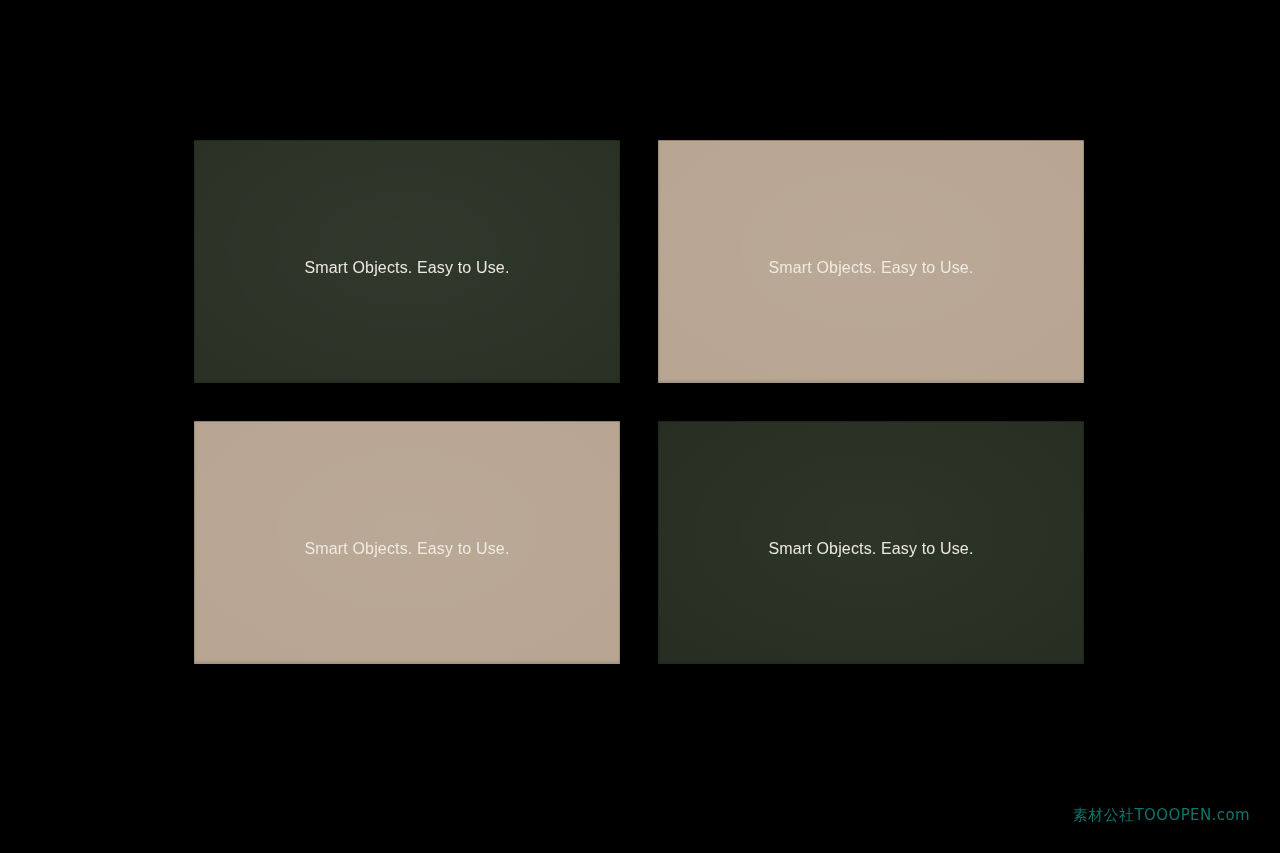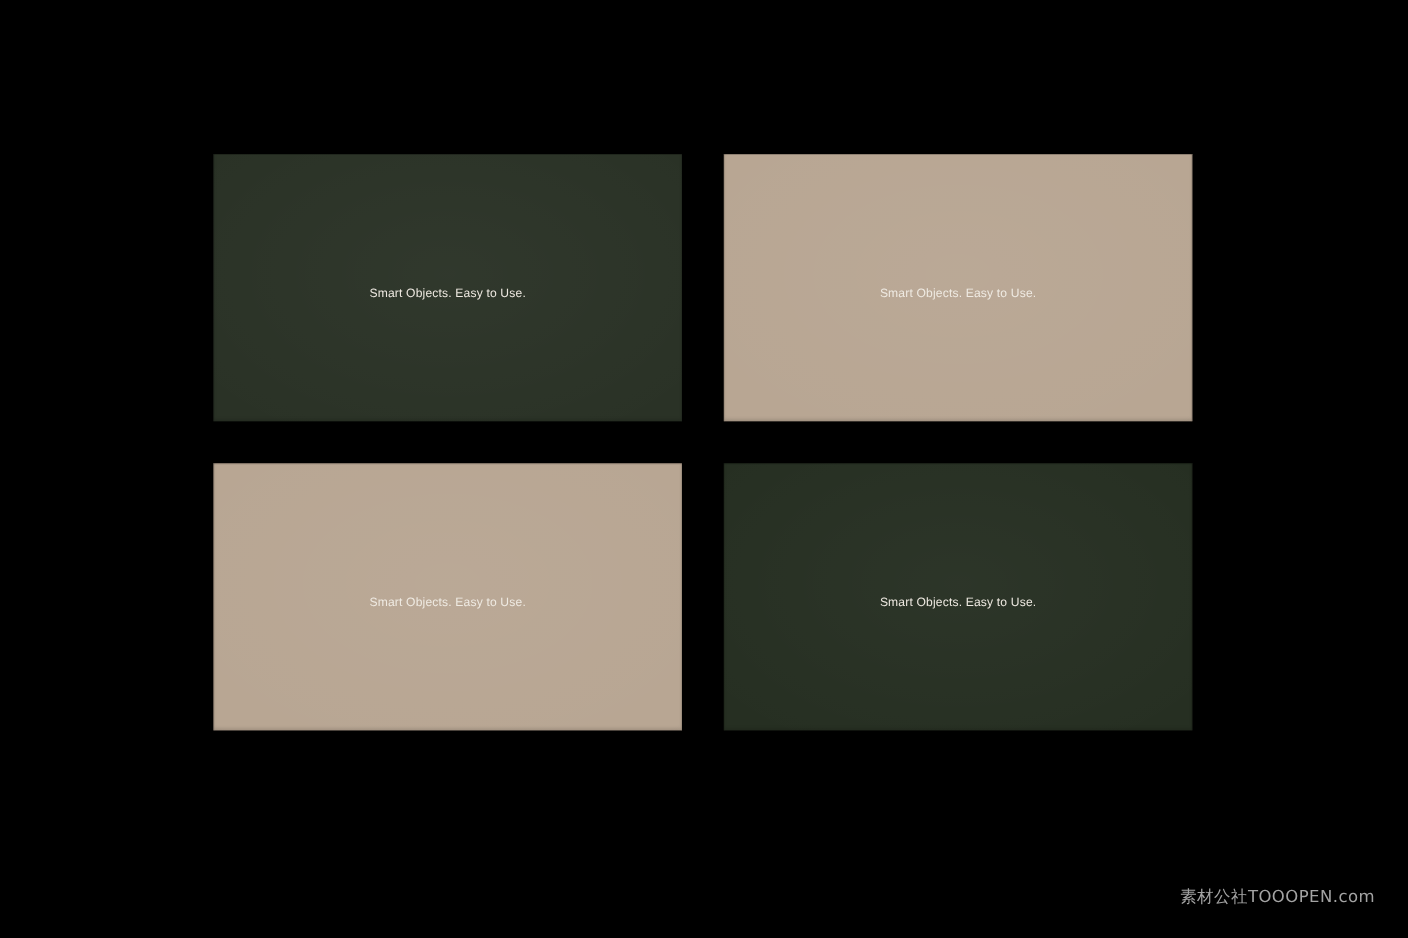--- a/index.html
+++ b/index.html
@@ -71,36 +71,36 @@
     box-shadow:
       inset 0 1px 0 rgba(0,0,0,0.22),
       inset 0 -2px 3px rgba(0,0,0,0.13),
       inset 1px 0 0 rgba(0,0,0,0.10),
       inset -1px 0 0 rgba(0,0,0,0.10);
   }
 
   .mockup-caption {
     position: relative;
     z-index: 2;
-    font-size: 11px;
+    font-size: 16px;
     line-height: 1;
     letter-spacing: 0.15px;
     white-space: nowrap;
     font-weight: 400;
     margin-top: 12px;
   }
 
   .watermark {
     position: absolute;
     right: 30px;
     bottom: 30px;
     font-size: 15px;
     line-height: 1;
     letter-spacing: 0.4px;
-    color: #a3a3a3;
+    color: #0f766e;
     user-select: none;
     white-space: nowrap;
     font-family: "DejaVu Sans", "Liberation Sans", sans-serif;
   }
 </style>
 </head>
 <body style="background: rgb(0, 0, 0);">
 
 <div id="mockup-stage">
 

